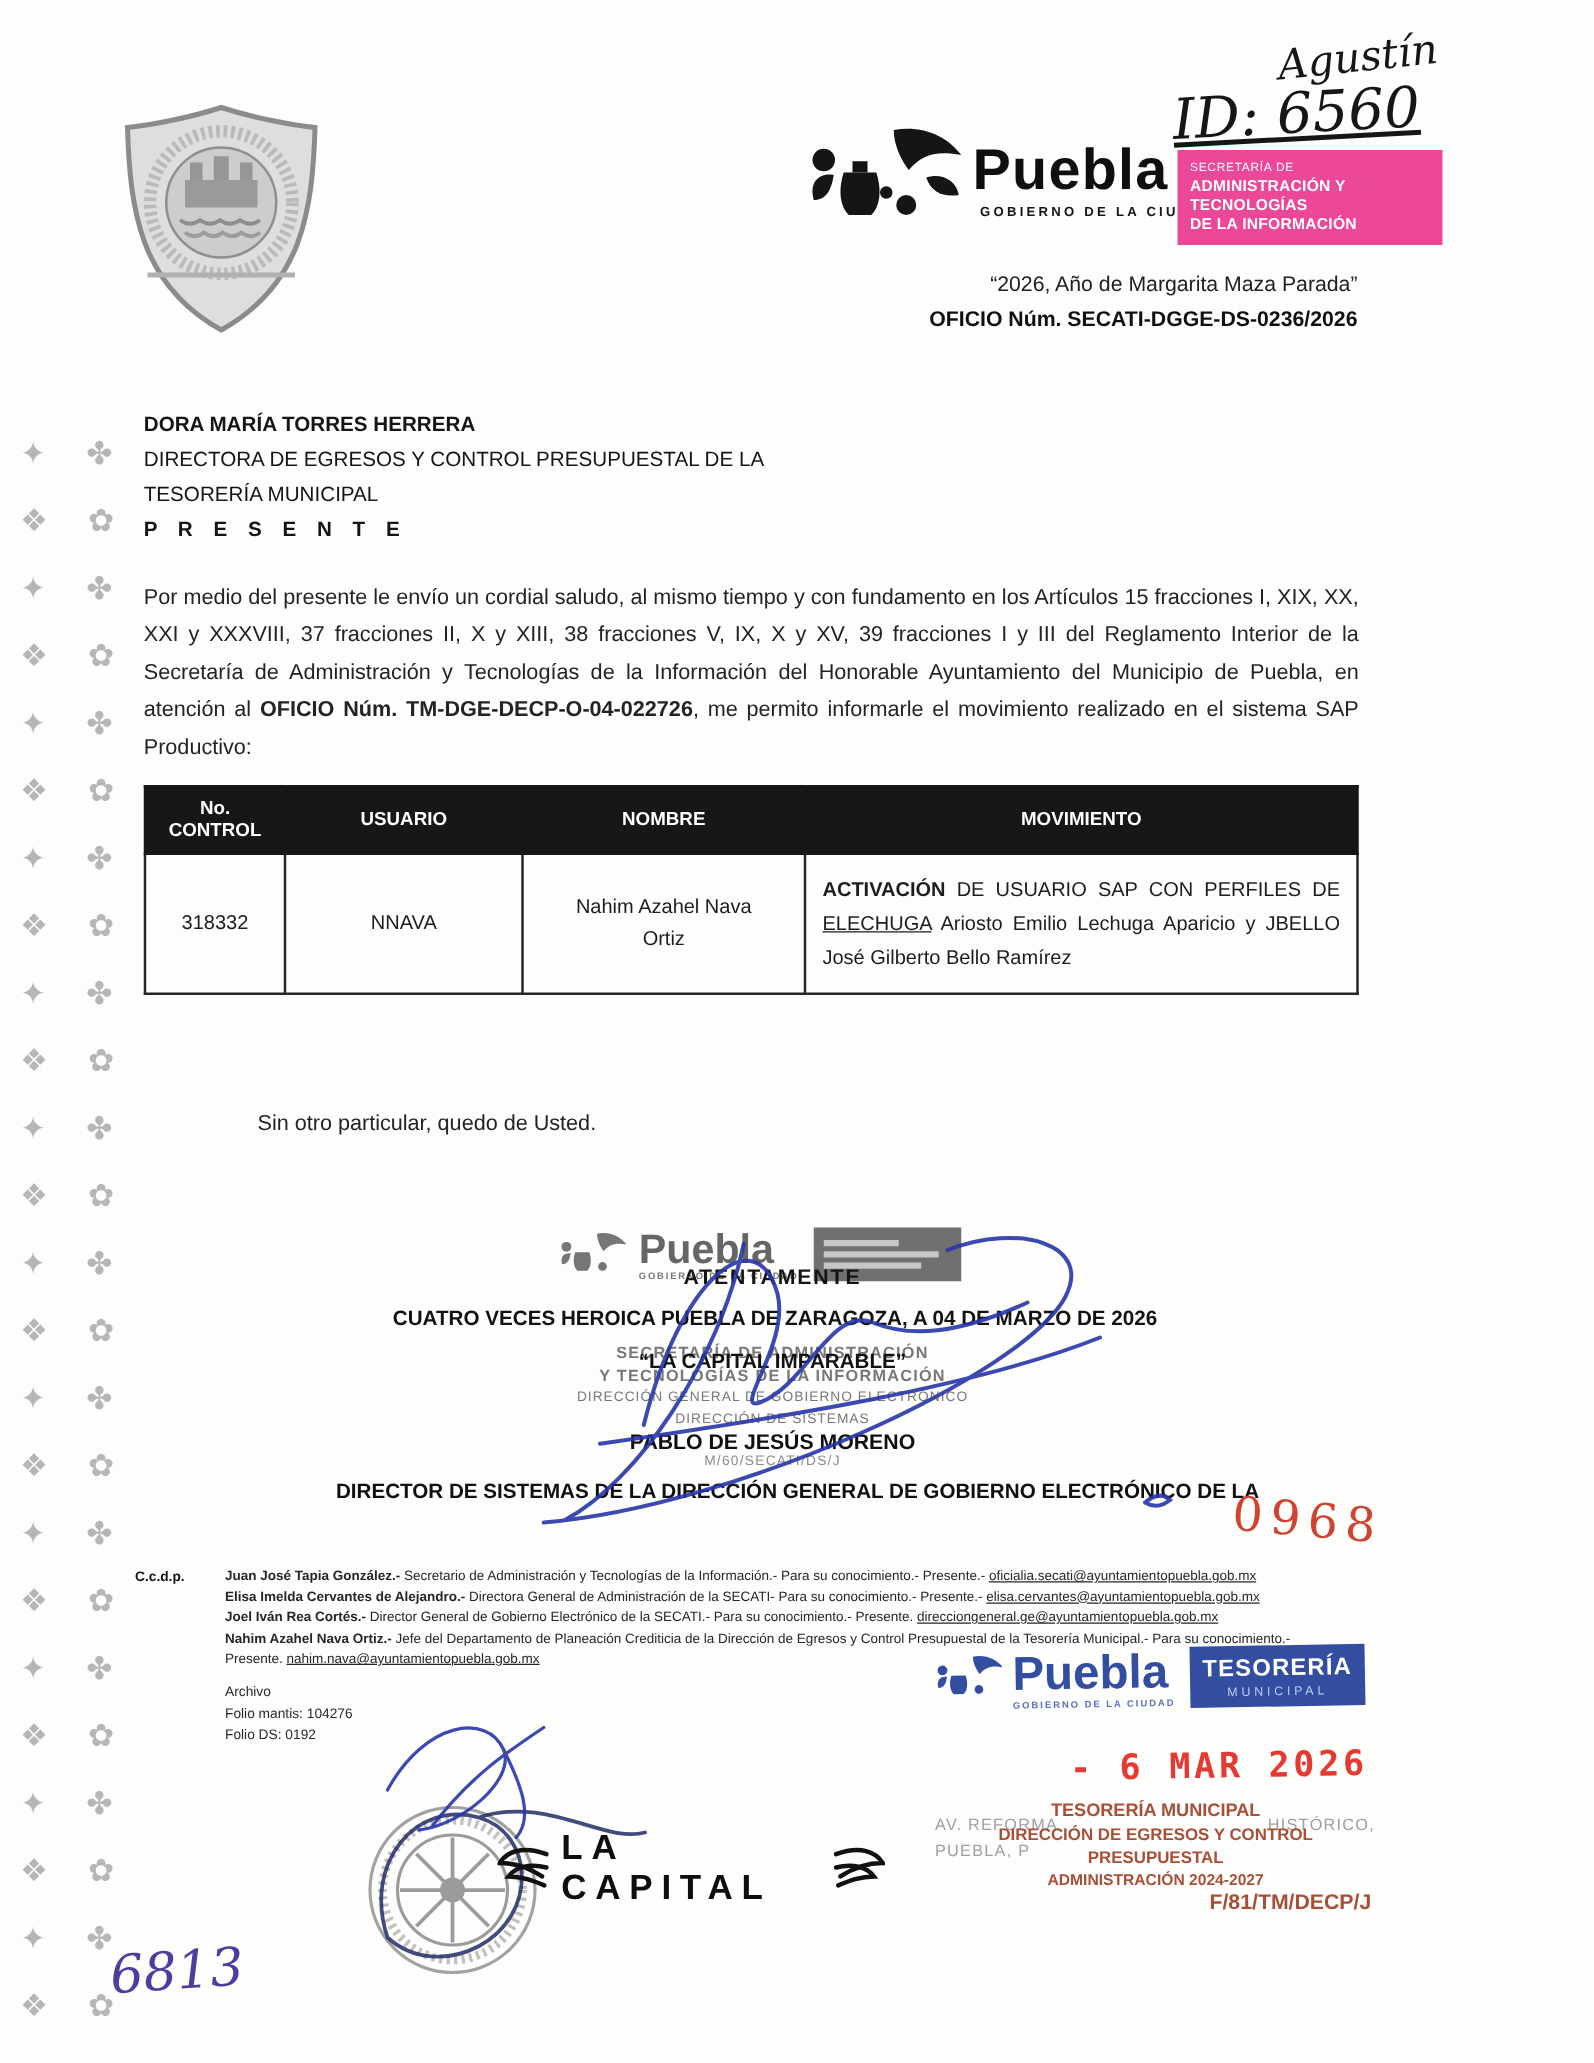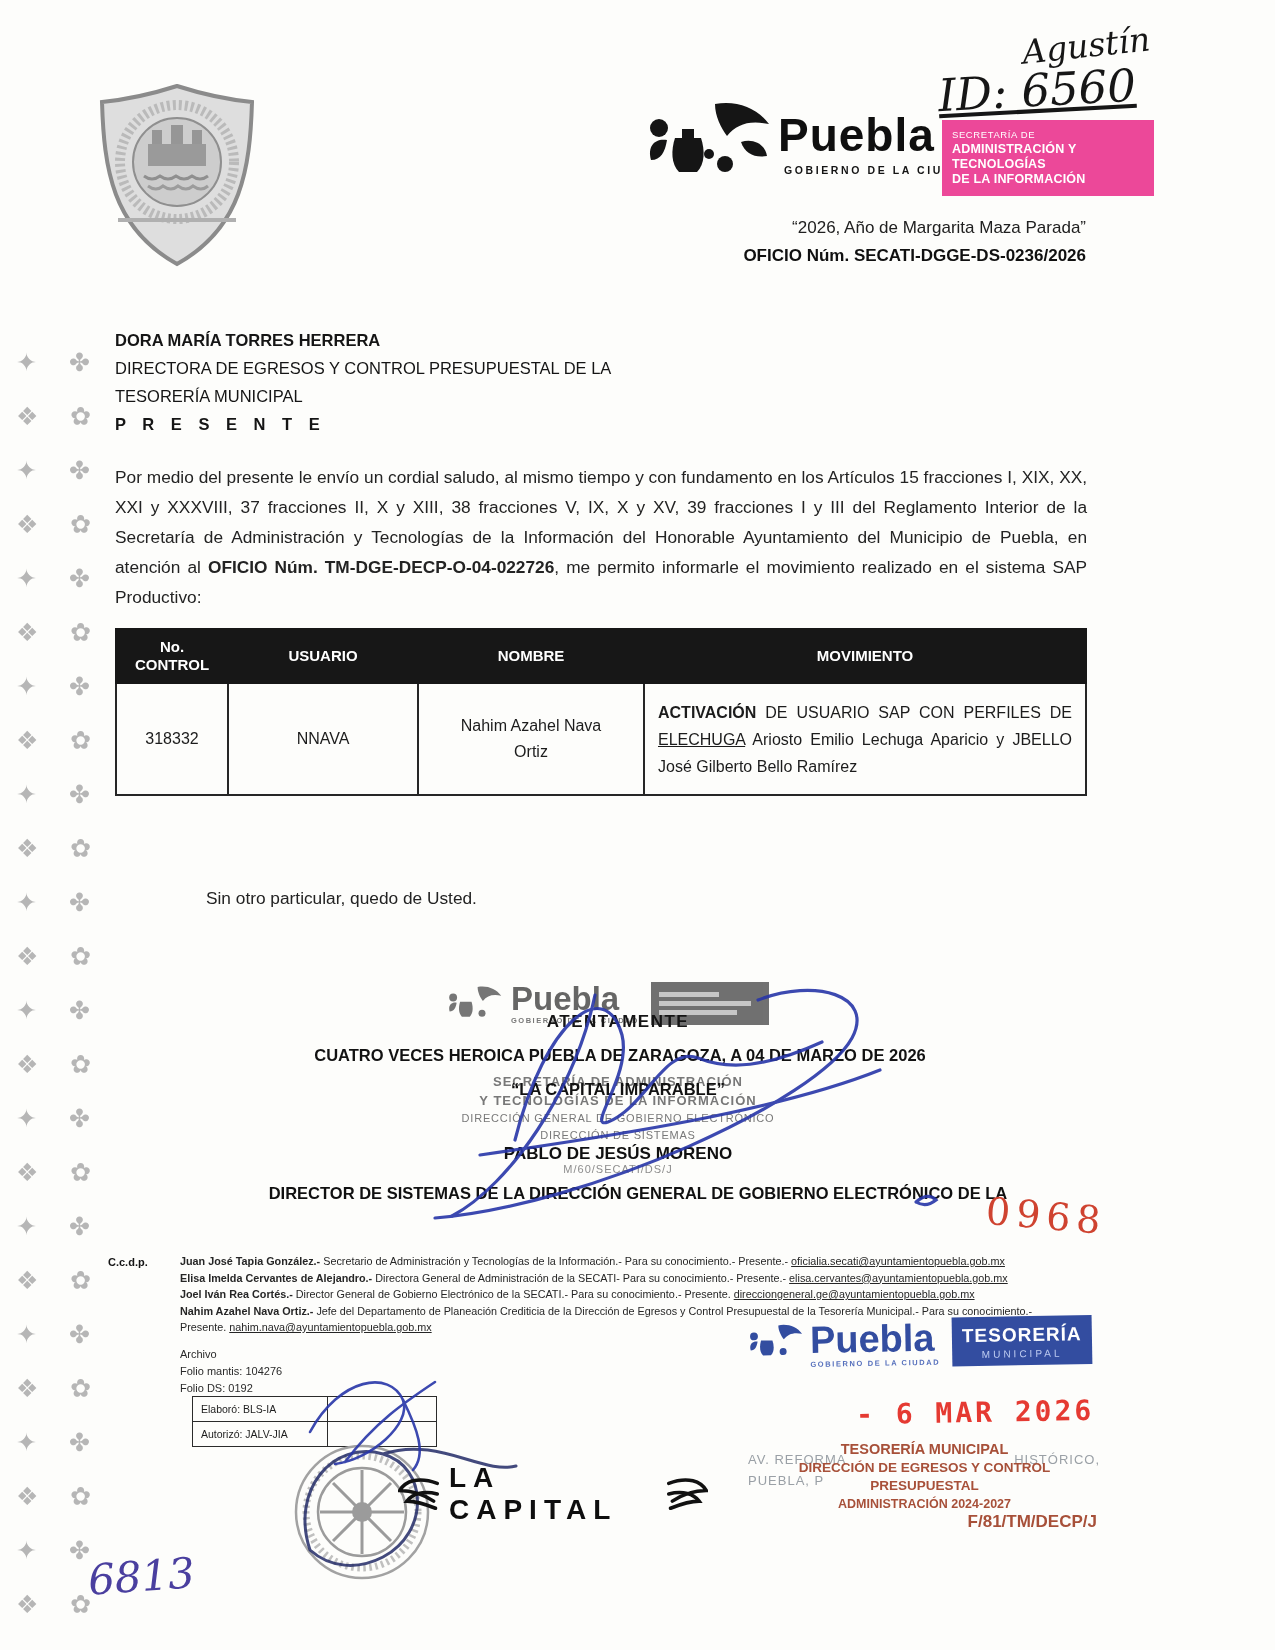--- a/index.html
+++ b/index.html
@@ -261,32 +261,20 @@
     <div><span class="b">Joel Iván Rea Cortés.-</span><span> Director General de Gobierno Electrónico de la SECATI.- Para su conocimiento.- Presente. </span><span class="u">direcciongeneral.ge@ayuntamientopuebla.gob.mx</span></div>
     <div><span class="b">Nahim Azahel Nava Ortiz.-</span><span> Jefe del Departamento de Planeación Crediticia de la Dirección de Egresos y Control Presupuestal de la Tesorería Municipal.- Para su conocimiento.- Presente. </span><span class="u">nahim.nava@ayuntamientopuebla.gob.mx</span></div>
   </div>
 
   <div class="abs archive">
     <div>Archivo</div>
     <div>Folio mantis: 104276</div>
     <div>Folio DS: 0192</div>
   </div>
 
-  <table class="abs appr">
-    <tbody>
-        <tr>
-          <td class="lbl">Elaboró: BLS-IA</td>
-          <td class="blank"></td>
-        </tr>
-    <tr>
-          <td class="lbl">Autorizó: JALV-JIA</td>
-          <td class="blank"></td>
-        </tr>
-  </tbody>
-    </table>
 
   <svg class="abs" style="left:285px;top:1362px;z-index:3;" width="180" height="120" viewBox="0 0 180 120" fill="none" stroke="#2836a8" stroke-width="2.6" stroke-linecap="round" opacity=".9">
     <path d="M25 70 C55 15 105 8 118 38 C127 62 85 98 50 102"></path>
     <path d="M118 38 C132 66 142 92 128 108"></path>
     <path d="M60 100 C90 60 120 40 150 20"></path>
   </svg>
 
   <svg class="abs" style="left:288px;top:1430px;z-index:2;" width="235" height="165" viewBox="0 0 235 165">
     <circle cx="74" cy="82" r="66" fill="none" stroke="#a2a2a2" stroke-width="2.5"></circle>
     <circle cx="74" cy="82" r="56" fill="none" stroke="#ababab" stroke-width="7" stroke-dasharray="2.5 3.5" opacity=".75"></circle>

